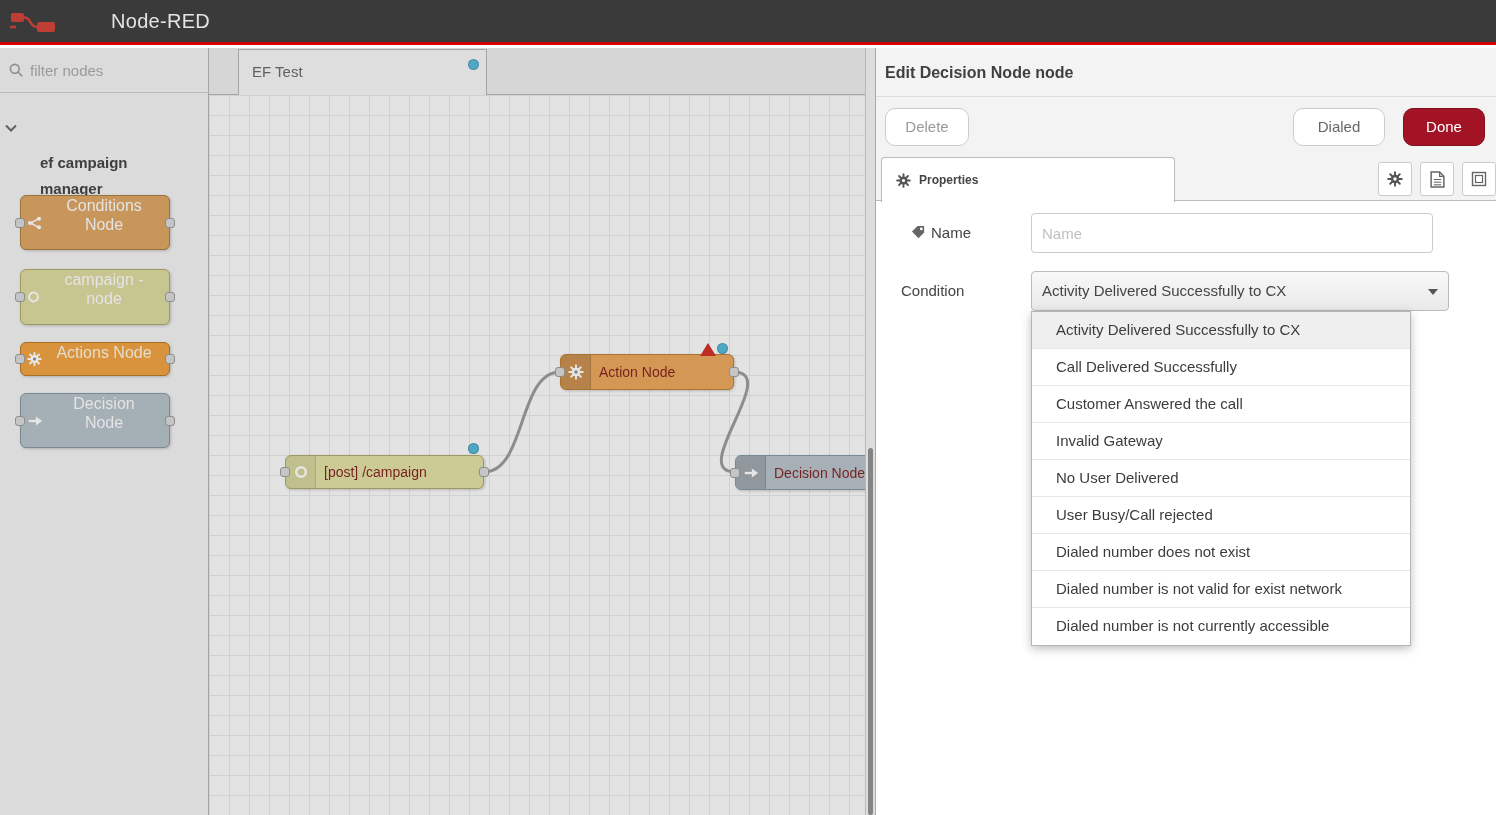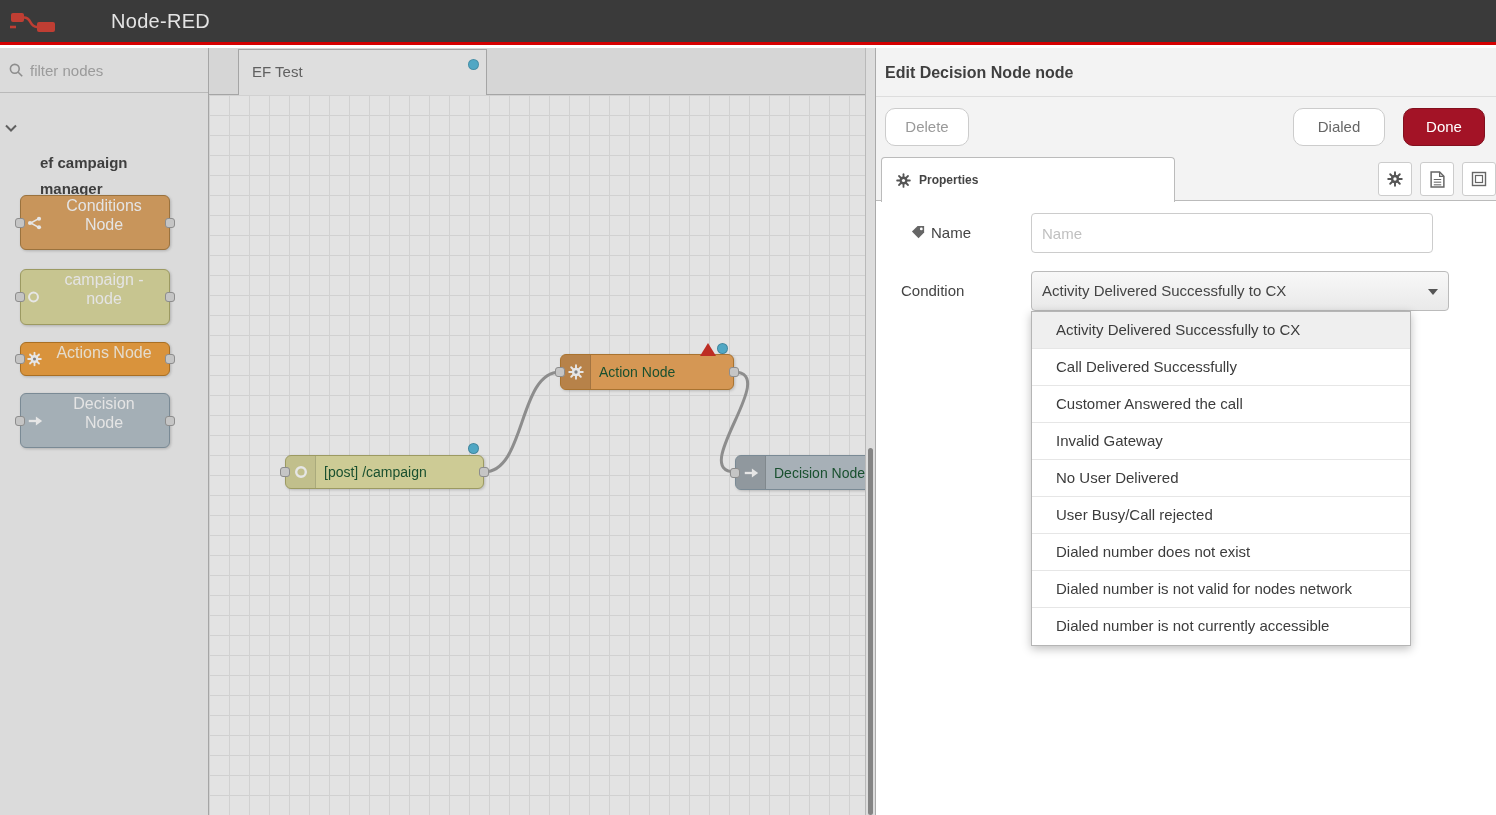--- a/index.html
+++ b/index.html
@@ -52,21 +52,21 @@
              background:#53b7d8; border:1px solid rgba(0,0,0,0.15); }
 
   
   .canvas { position:absolute; left:209px; top:95px; width:656px; height:720px; overflow:hidden;
             background-color:#fcfcfc;
             background-image:linear-gradient(to right,#e7e7e7 1px,transparent 1px),
                              linear-gradient(to bottom,#e7e7e7 1px,transparent 1px);
             background-size:20px 20px; }
   .wires { position:absolute; left:0; top:0; }
   .cnode { position:absolute; border-radius:6px; border:1px solid; display:flex; align-items:center;
-           font-size:14px; color:#14532d; box-shadow:1px 1px 3px rgba(0,0,0,0.2); cursor:move; }
+           font-size:14px; color:#7f1d1d; box-shadow:1px 1px 3px rgba(0,0,0,0.2); cursor:move; }
   .cnode .nicon { position:absolute; left:0; top:0; bottom:0; width:30px;
                   background:rgba(0,0,0,0.14); border-right:1px solid rgba(0,0,0,0.12);
                   border-radius:5px 0 0 5px; display:flex; align-items:center; justify-content:center; }
   .cnode .nlabel { margin-left:38px; white-space:nowrap; }
   .n-action   { left:351px; top:259px; width:174px; height:36px; background:#eca558; border-color:#b97b2e; }
   .n-campaign { left:76px;  top:360px; width:199px; height:34px; background:#e3e1a2; border-color:#aaa868; }
   .n-campaign .nicon { background:rgba(0,0,0,0.06); }
   .n-decision { left:526px; top:360px; width:162px; height:35px; background:#b7c2ca; border-color:#8496a2; }
   .ind-dot { position:absolute; width:11px; height:11px; border-radius:50%;
              background:#53b7d8; border:1px solid rgba(0,0,0,0.2); }
@@ -364,18 +364,18 @@
     </div>
 
     <div class="dropdown">
       <div class="dd-item sel">Activity Delivered Successfully to CX</div>
       <div class="dd-item">Call Delivered Successfully</div>
       <div class="dd-item">Customer Answered the call</div>
       <div class="dd-item">Invalid Gateway</div>
       <div class="dd-item">No User Delivered</div>
       <div class="dd-item">User Busy/Call rejected</div>
       <div class="dd-item">Dialed number does not exist</div>
-      <div class="dd-item">Dialed number is not valid for nodes network</div>
+      <div class="dd-item">Dialed number is not valid for exist network</div>
       <div class="dd-item">Dialed number is not currently accessible</div>
     </div>
   </div>
 
 </div>
 
 </body></html>

